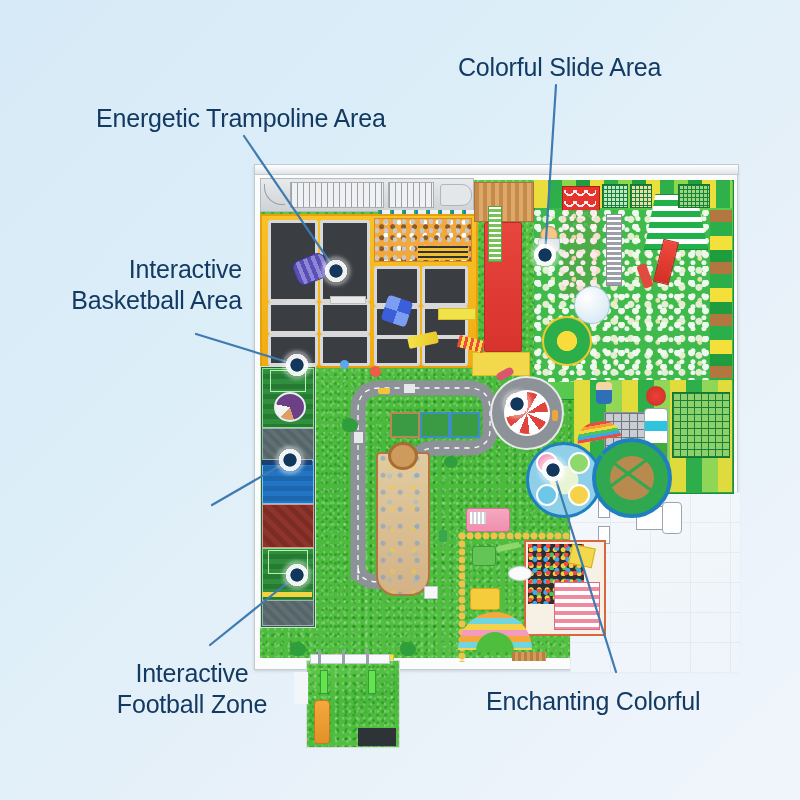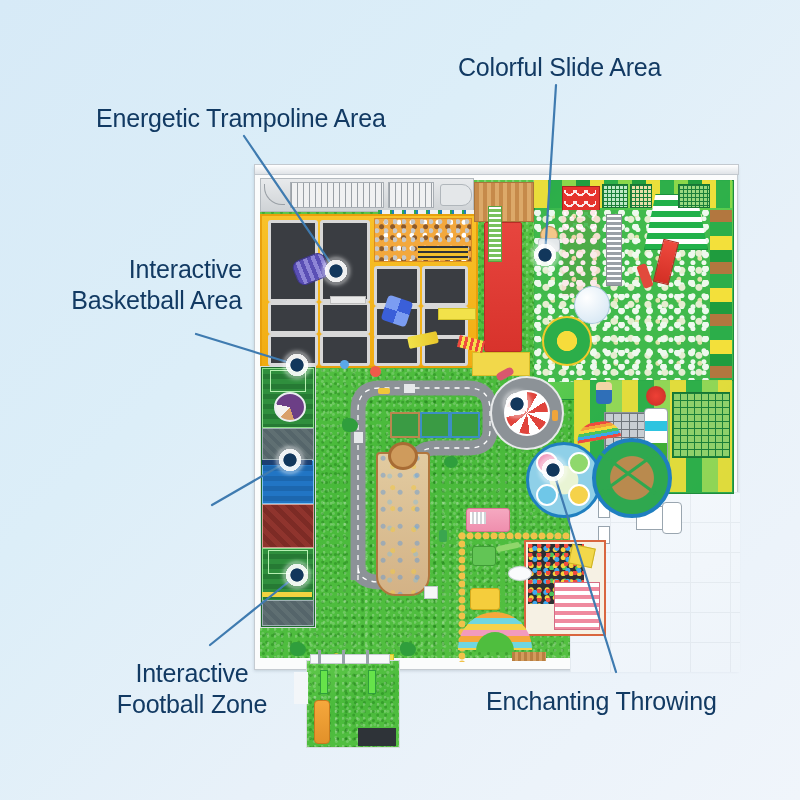--- a/index.html
+++ b/index.html
@@ -353,15 +353,15 @@
 
   <div class="label left" style="left:458px;top:52px;">Colorful Slide Area</div>
 
   <div class="label right" style="left:0px;top:254px;width:242px;">Interactive
 Basketball Area</div>
 
 
   <div class="label center" style="left:92px;top:658px;width:200px;">Interactive
 Football Zone</div>
 
-  <div class="label left" style="left:486px;top:686px;">Enchanting Throwing</div>
+  <div class="label left" style="left:486px;top:686px;">Enchanting Colorful</div>
 
 </div>
 
 </body></html>

